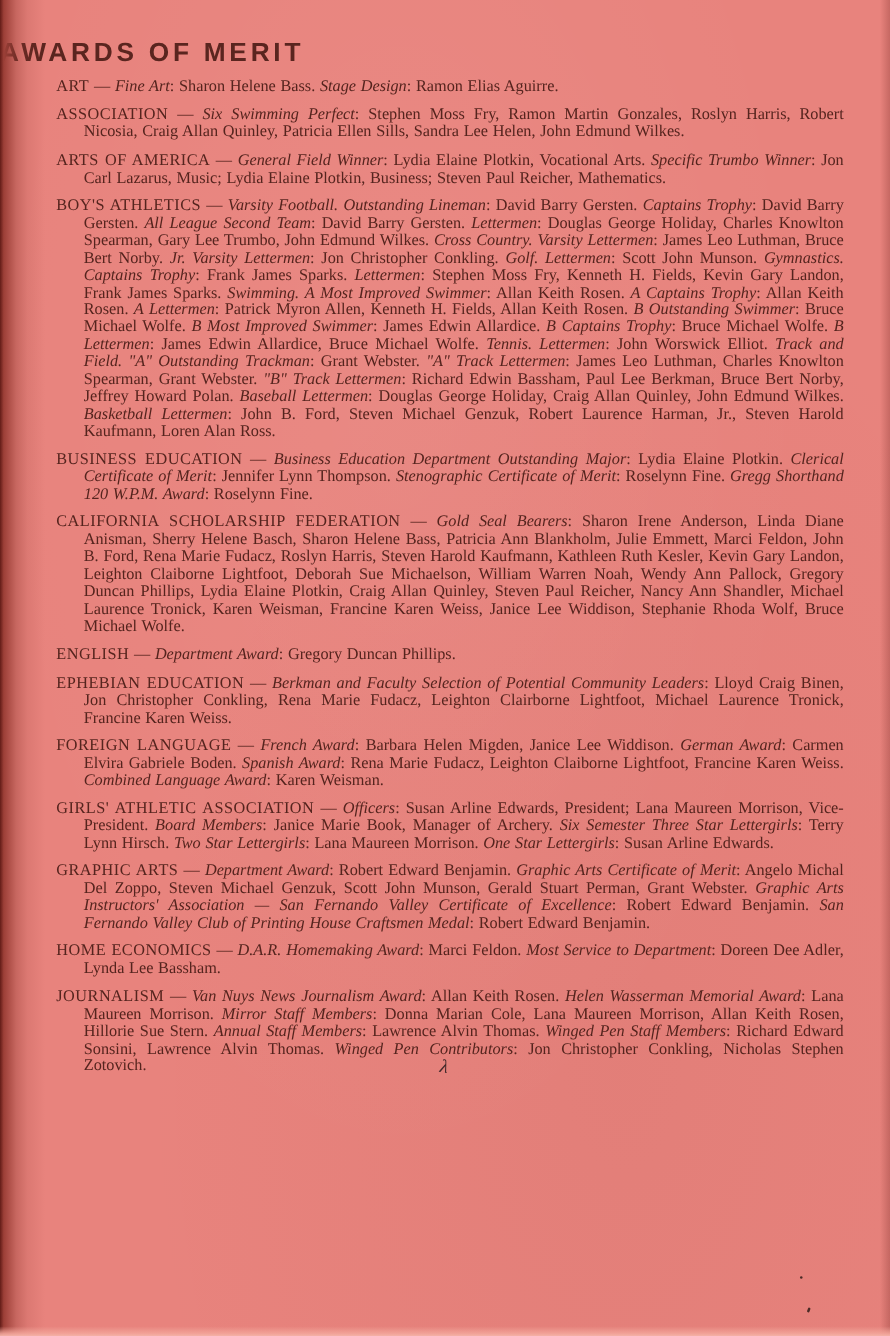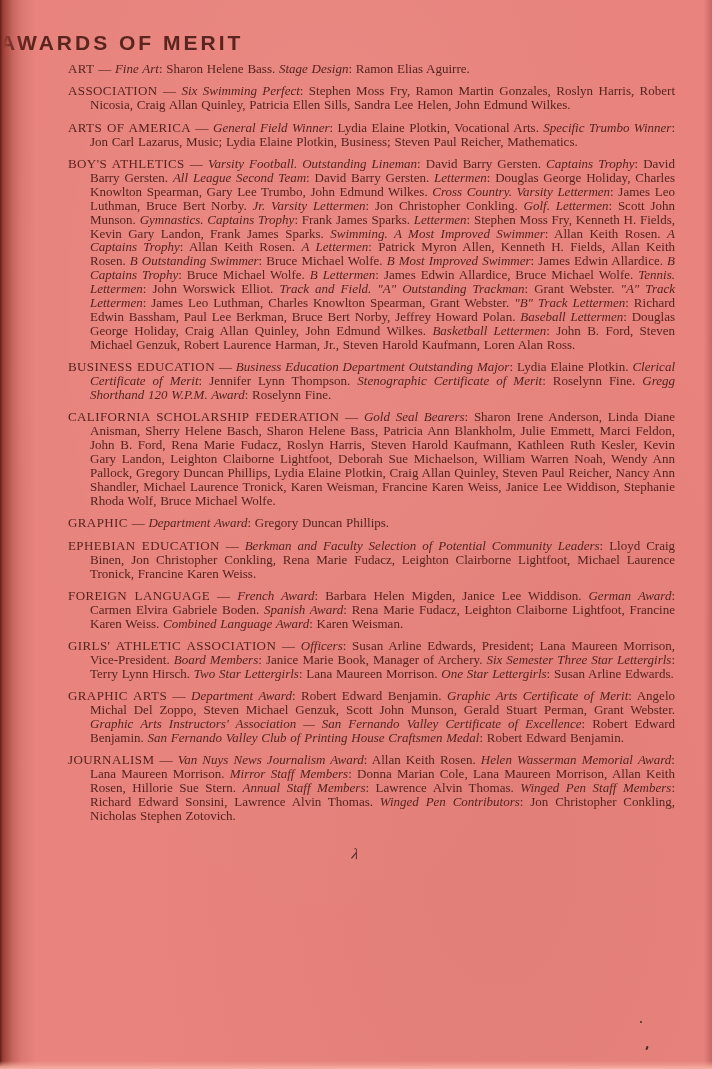--- a/index.html
+++ b/index.html
@@ -36,21 +36,21 @@
     padding-top:31px;
     text-align:left;
     font-family:"Liberation Sans", sans-serif;
     font-weight:700;
     font-size:21px;
     letter-spacing:3px;
     color:#5a251f;
   }
   .content{
     position:absolute;
-    left:68px; right:37px; top:62px;
+    left:45px; right:37px; top:62px;
   }
   p.section{
     margin:0 0 8.5px 0;
     padding-left:22px;
     text-indent:-22px;
     font-size:13px;
     line-height:13.9px;
     text-align:justify;
     word-spacing:0.5px;
     color:#55241e;
@@ -79,24 +79,25 @@
 
   <h1 class="title">AWARDS OF MERIT</h1>
 
   <div class="content" id="sections">
       <p class="section"><span class="hd">ART</span><span class="ro"> — </span><span class="it">Fine Art</span><span class="ro">: Sharon Helene Bass. </span><span class="it">Stage Design</span><span class="ro">: Ramon Elias Aguirre.</span></p>
       <p class="section"><span class="hd">ASSOCIATION</span><span class="ro"> — </span><span class="it">Six Swimming Perfect</span><span class="ro">: Stephen Moss Fry, Ramon Martin Gonzales, Roslyn Harris, Robert Nicosia, Craig Allan Quinley, Patricia Ellen Sills, Sandra Lee Helen, John Edmund Wilkes.</span></p>
       <p class="section"><span class="hd">ARTS OF AMERICA</span><span class="ro"> — </span><span class="it">General Field Winner</span><span class="ro">: Lydia Elaine Plotkin, Vocational Arts. </span><span class="it">Specific Trumbo Winner</span><span class="ro">: Jon Carl Lazarus, Music; Lydia Elaine Plotkin, Business; Steven Paul Reicher, Mathematics.</span></p>
       <p class="section"><span class="hd">BOY'S ATHLETICS</span><span class="ro"> — </span><span class="it">Varsity Football. Outstanding Lineman</span><span class="ro">: David Barry Gersten. </span><span class="it">Captains Trophy</span><span class="ro">: David Barry Gersten. </span><span class="it">All League Second Team</span><span class="ro">: David Barry Gersten. </span><span class="it">Lettermen</span><span class="ro">: Douglas George Holiday, Charles Knowlton Spearman, Gary Lee Trumbo, John Edmund Wilkes. </span><span class="it">Cross Country. Varsity Lettermen</span><span class="ro">: James Leo Luthman, Bruce Bert Norby. </span><span class="it">Jr. Varsity Lettermen</span><span class="ro">: Jon Christopher Conkling. </span><span class="it">Golf. Lettermen</span><span class="ro">: Scott John Munson. </span><span class="it">Gymnastics. Captains Trophy</span><span class="ro">: Frank James Sparks. </span><span class="it">Lettermen</span><span class="ro">: Stephen Moss Fry, Kenneth H. Fields, Kevin Gary Landon, Frank James Sparks. </span><span class="it">Swimming. A Most Improved Swimmer</span><span class="ro">: Allan Keith Rosen. </span><span class="it">A Captains Trophy</span><span class="ro">: Allan Keith Rosen. </span><span class="it">A Lettermen</span><span class="ro">: Patrick Myron Allen, Kenneth H. Fields, Allan Keith Rosen. </span><span class="it">B Outstanding Swimmer</span><span class="ro">: Bruce Michael Wolfe. </span><span class="it">B Most Improved Swimmer</span><span class="ro">: James Edwin Allardice. </span><span class="it">B Captains Trophy</span><span class="ro">: Bruce Michael Wolfe. </span><span class="it">B Lettermen</span><span class="ro">: James Edwin Allardice, Bruce Michael Wolfe. </span><span class="it">Tennis. Lettermen</span><span class="ro">: John Worswick Elliot. </span><span class="it">Track and Field. "A" Outstanding Trackman</span><span class="ro">: Grant Webster. </span><span class="it">"A" Track Lettermen</span><span class="ro">: James Leo Luthman, Charles Knowlton Spearman, Grant Webster. </span><span class="it">"B" Track Lettermen</span><span class="ro">: Richard Edwin Bassham, Paul Lee Berkman, Bruce Bert Norby, Jeffrey Howard Polan. </span><span class="it">Baseball Lettermen</span><span class="ro">: Douglas George Holiday, Craig Allan Quinley, John Edmund Wilkes. </span><span class="it">Basketball Lettermen</span><span class="ro">: John B. Ford, Steven Michael Genzuk, Robert Laurence Harman, Jr., Steven Harold Kaufmann, Loren Alan Ross.</span></p>
       <p class="section"><span class="hd">BUSINESS EDUCATION</span><span class="ro"> — </span><span class="it">Business Education Department Outstanding Major</span><span class="ro">: Lydia Elaine Plotkin. </span><span class="it">Clerical Certificate of Merit</span><span class="ro">: Jennifer Lynn Thompson. </span><span class="it">Stenographic Certificate of Merit</span><span class="ro">: Roselynn Fine. </span><span class="it">Gregg Shorthand 120 W.P.M. Award</span><span class="ro">: Roselynn Fine.</span></p>
       <p class="section"><span class="hd">CALIFORNIA SCHOLARSHIP FEDERATION</span><span class="ro"> — </span><span class="it">Gold Seal Bearers</span><span class="ro">: Sharon Irene Anderson, Linda Diane Anisman, Sherry Helene Basch, Sharon Helene Bass, Patricia Ann Blankholm, Julie Emmett, Marci Feldon, John B. Ford, Rena Marie Fudacz, Roslyn Harris, Steven Harold Kaufmann, Kathleen Ruth Kesler, Kevin Gary Landon, Leighton Claiborne Lightfoot, Deborah Sue Michaelson, William Warren Noah, Wendy Ann Pallock, Gregory Duncan Phillips, Lydia Elaine Plotkin, Craig Allan Quinley, Steven Paul Reicher, Nancy Ann Shandler, Michael Laurence Tronick, Karen Weisman, Francine Karen Weiss, Janice Lee Widdison, Stephanie Rhoda Wolf, Bruce Michael Wolfe.</span></p>
-      <p class="section"><span class="hd">GRAPHIC</span><span class="ro"> — </span><span class="it">Department Award</span><span class="ro">: Gregory Duncan Phillips.</span></p>
+      <p class="section"><span class="hd">ENGLISH</span><span class="ro"> — </span><span class="it">Department Award</span><span class="ro">: Gregory Duncan Phillips.</span></p>
       <p class="section"><span class="hd">EPHEBIAN EDUCATION</span><span class="ro"> — </span><span class="it">Berkman and Faculty Selection of Potential Community Leaders</span><span class="ro">: Lloyd Craig Binen, Jon Christopher Conkling, Rena Marie Fudacz, Leighton Clairborne Lightfoot, Michael Laurence Tronick, Francine Karen Weiss.</span></p>
       <p class="section"><span class="hd">FOREIGN LANGUAGE</span><span class="ro"> — </span><span class="it">French Award</span><span class="ro">: Barbara Helen Migden, Janice Lee Widdison. </span><span class="it">German Award</span><span class="ro">: Carmen Elvira Gabriele Boden. </span><span class="it">Spanish Award</span><span class="ro">: Rena Marie Fudacz, Leighton Claiborne Lightfoot, Francine Karen Weiss. </span><span class="it">Combined Language Award</span><span class="ro">: Karen Weisman.</span></p>
       <p class="section"><span class="hd">GIRLS' ATHLETIC ASSOCIATION</span><span class="ro"> — </span><span class="it">Officers</span><span class="ro">: Susan Arline Edwards, President; Lana Maureen Morrison, Vice-President. </span><span class="it">Board Members</span><span class="ro">: Janice Marie Book, Manager of Archery. </span><span class="it">Six Semester Three Star Lettergirls</span><span class="ro">: Terry Lynn Hirsch. </span><span class="it">Two Star Lettergirls</span><span class="ro">: Lana Maureen Morrison. </span><span class="it">One Star Lettergirls</span><span class="ro">: Susan Arline Edwards.</span></p>
       <p class="section"><span class="hd">GRAPHIC ARTS</span><span class="ro"> — </span><span class="it">Department Award</span><span class="ro">: Robert Edward Benjamin. </span><span class="it">Graphic Arts Certificate of Merit</span><span class="ro">: Angelo Michal Del Zoppo, Steven Michael Genzuk, Scott John Munson, Gerald Stuart Perman, Grant Webster. </span><span class="it">Graphic Arts Instructors' Association — San Fernando Valley Certificate of Excellence</span><span class="ro">: Robert Edward Benjamin. </span><span class="it">San Fernando Valley Club of Printing House Craftsmen Medal</span><span class="ro">: Robert Edward Benjamin.</span></p>
+      <p class="section"><span class="hd">HOME ECONOMICS</span><span class="ro"> — </span><span class="it">D.A.R. Homemaking Award</span><span class="ro">: Marci Feldon. </span><span class="it">Most Service to Department</span><span class="ro">: Doreen Dee Adler, Lynda Lee Bassham.</span></p>
       <p class="section"><span class="hd">JOURNALISM</span><span class="ro"> — </span><span class="it">Van Nuys News Journalism Award</span><span class="ro">: Allan Keith Rosen. </span><span class="it">Helen Wasserman Memorial Award</span><span class="ro">: Lana Maureen Morrison. </span><span class="it">Mirror Staff Members</span><span class="ro">: Donna Marian Cole, Lana Maureen Morrison, Allan Keith Rosen, Hillorie Sue Stern. </span><span class="it">Annual Staff Members</span><span class="ro">: Lawrence Alvin Thomas. </span><span class="it">Winged Pen Staff Members</span><span class="ro">: Richard Edward Sonsini, Lawrence Alvin Thomas. </span><span class="it">Winged Pen Contributors</span><span class="ro">: Jon Christopher Conkling, Nicholas Stephen Zotovich.</span></p>
     </div>
 
   <div class="hand-mark">λ</div>
   <div class="speck s1"></div>
   <div class="speck s2"></div>
 </div>
 
 </body></html>

